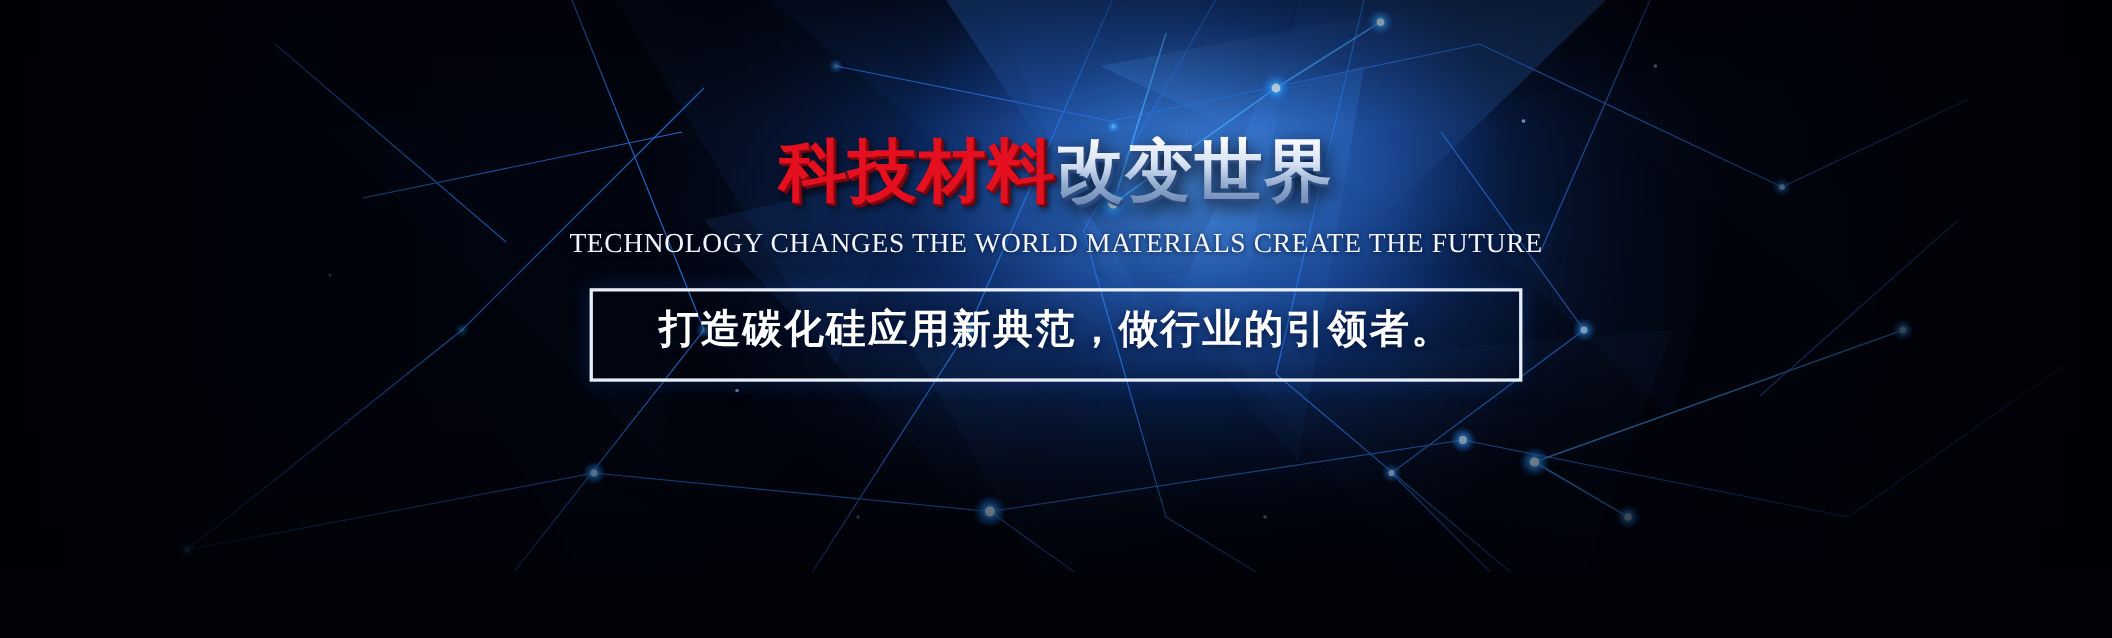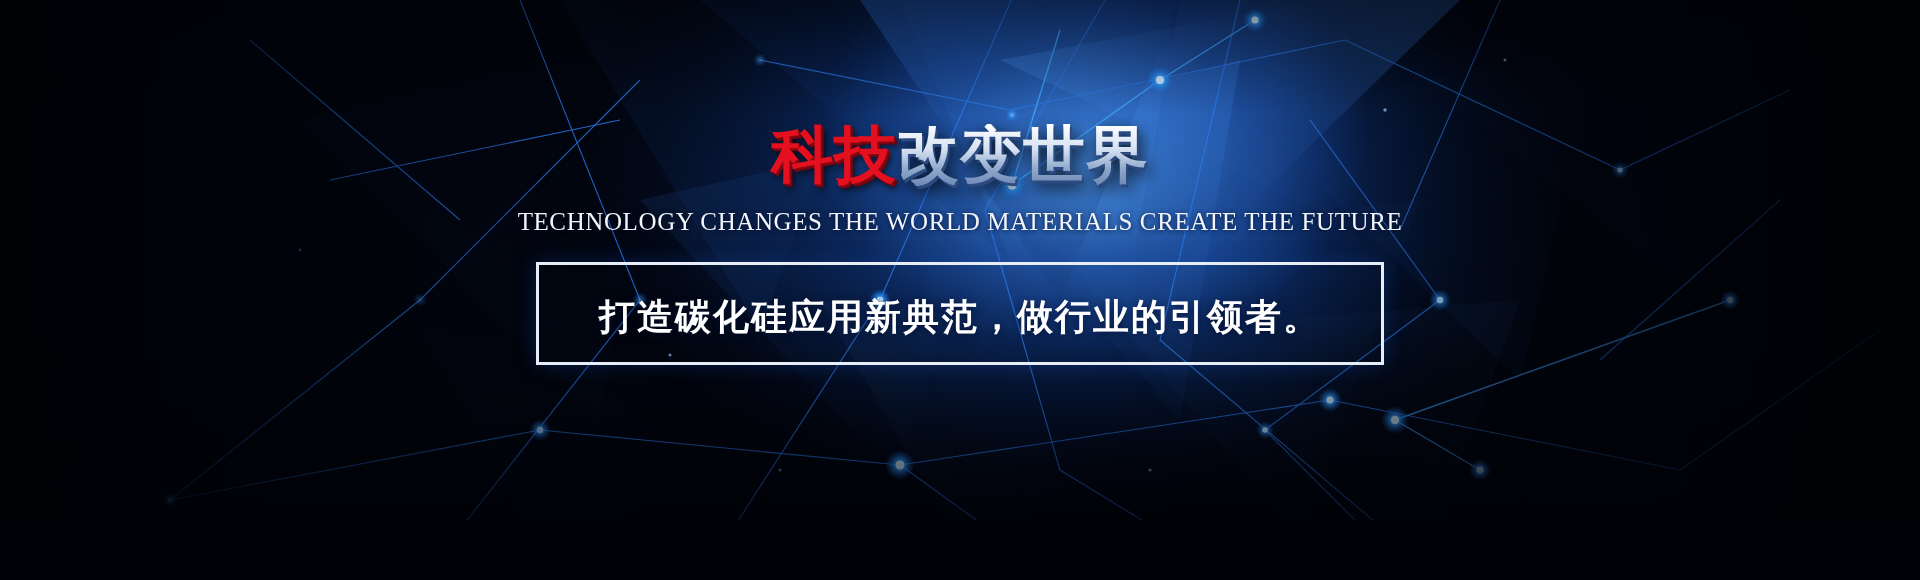--- a/index.html
+++ b/index.html
@@ -74,21 +74,21 @@
     font-size:25px;
     font-weight:400;
     letter-spacing:.6px;
     color:#f2f6fc;
     white-space:nowrap;
     text-shadow:0 1px 5px rgba(0,10,40,.85);
   }
   .tagline-box {
     margin-top:26px;
     border:3px solid #e8eef8;
-    padding:28px 60px 20px;
+    padding:10px 60px 20px;
     box-shadow:0 0 18px rgba(20,70,170,.35);
   }
   .tagline {
     font-family:"DejaVu Sans", "Liberation Sans", sans-serif;
     font-size:36px;
     font-weight:bold;
     letter-spacing:2px;
     color:#ffffff;
     white-space:nowrap;
     text-shadow:0 2px 8px rgba(0,12,45,.8);
@@ -232,20 +232,21 @@
       <circle cx="300" cy="250" r="1.4" fill="#6fa6e0" opacity=".5"></circle>
     </g>
   </svg>
 
   <div class="bg-vignette"></div>
 
   <div class="content">
 
     <h1 class="headline">
       <span class="hl-red">科技</span>
+      <span class="hl-red">材料</span>
       <span class="hl-silver">改变世界</span>
     </h1>
 
     <div class="subtitle-en">TECHNOLOGY CHANGES THE WORLD  MATERIALS CREATE THE FUTURE</div>
 
     <div class="tagline-box">
       <div class="tagline">打造碳化硅应用新典范，做行业的引领者。</div>
     </div>
 
   </div>

